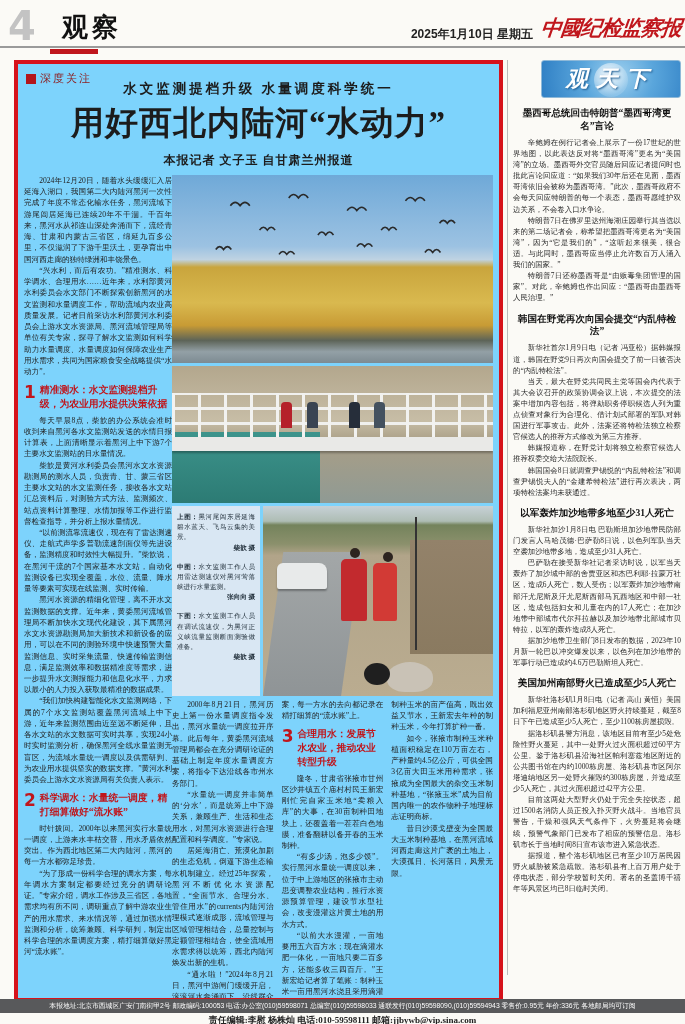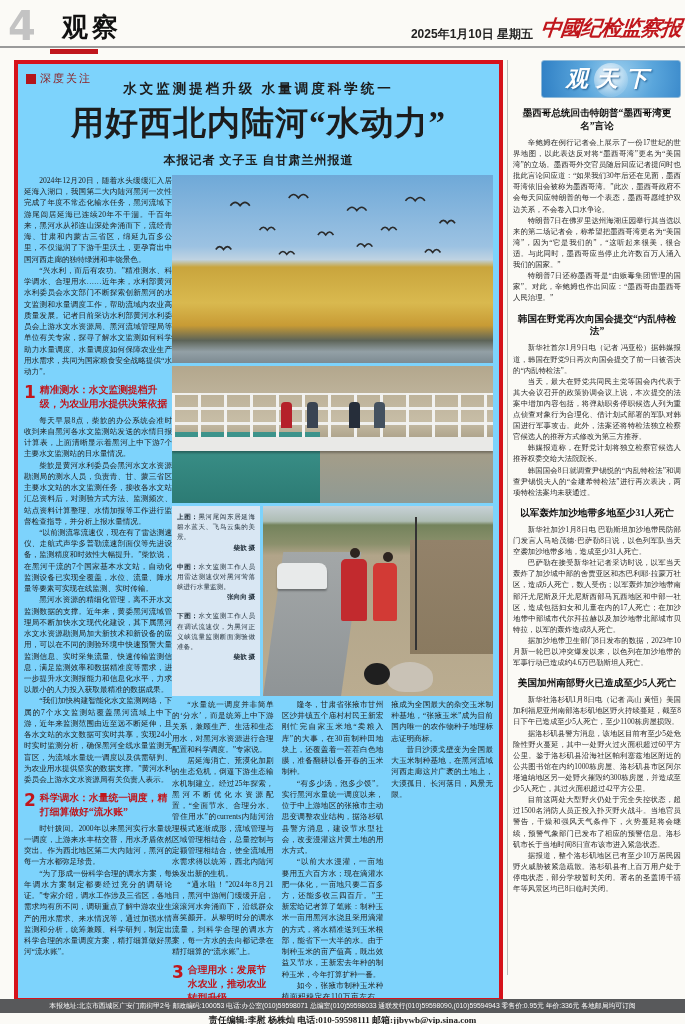--- a/index.html
+++ b/index.html
@@ -186,31 +186,32 @@
           <div class="p3-person" style="left:34%;top:28%;width:26px;height:62px;background:#c22a2e;"></div>
           <div class="p3-head" style="left:38%;top:22%;"></div>
           <div class="p3-person" style="left:48%;top:30%;width:24px;height:58px;background:#d23a35;"></div>
           <div class="p3-head" style="left:52%;top:24%;"></div>
           <div class="p3-buoy" style="left:54%;"></div>
           <div class="p3-tyre" style="left:44%;"></div>
         </div>
       </div>
       <div class="bottom-cols">
         <div>
+            <p class="bp">2000年8月21日，黑河历史上第一份水量调度指令发出，黑河水量统一调度拉开序幕。此后每年，黄委黑河流域管理局都会在充分调研论证的基础上制定年度水量调度方案，将指令下达沿线各市州水务部门。</p>
             <p class="bp">“水量统一调度并非简单的‘分水’，而是统筹上中下游关系，兼顾生产、生活和生态用水，对黑河水资源进行合理配置和科学调度。”专家说。</p>
             <p class="bp">居延海消亡、荒漠化加剧的生态危机，倒逼下游生态输水机制建立。经过25年探索，黑河不断优化水资源配置，“全面节水、合理分水、管住用水”的currents内陆河治理模式逐渐成形，流域管理与区域管理相结合，总量控制与定额管理相结合，使全流域用水需求得以统筹，西北内陆河焕发出新的生机。</p>
             <p class="bp">“通水啦！”2024年8月21日，黑河中游闸门缓缓开启，滚滚河水奔涌而下，沿线群众喜笑颜开。从黎明时分的调水流量，到科学合理的调水方案，每一方水的去向都记录在精打细算的“流水账”上。</p>
           </div>
         <div class="sec-head">
           <span class="sec-num">3</span>
           <span class="sec-title">合理用水：发展节水农业，推动农业转型升级</span>
         </div>
         <div>
             <p class="bp">隆冬，甘肃省张掖市甘州区沙井镇五个庙村村民王新宏刚忙完自家玉米地“卖粮入库”的大事，在30亩制种田地块上，还覆盖着一茬茬白色地膜，准备翻耕以备开春的玉米制种。</p>
-            <p class="bp">“有多少汤，泡多少馍”。实行黑河水量统一调度以来，位于中上游地区的张掖市主动思变调整农业结构，据洛杉矶县警方消息，建设节水型社会，改变漫灌这片黄土地的用水方式。</p>
+            <p class="bp">“有多少汤，泡多少馍”。实行黑河水量统一调度以来，位于中上游地区的张掖市主动思变调整农业结构，推行水资源预算管理，建设节水型社会，改变漫灌这片黄土地的用水方式。</p>
             <p class="bp">“以前大水漫灌，一亩地要用五六百方水；现在滴灌水肥一体化，一亩地只要二百多方，还能多收三四百斤。”王新宏给记者算了笔账：制种玉米一亩用黑河水浇且采用滴灌的方式，将水精准送到玉米根部，能省下一大半的水。由于制种玉米的亩产值高，既出效益又节水，王新宏去年种的制种玉米，今年打算扩种一番。</p>
             <p class="bp">如今，张掖市制种玉米种植面积稳定在110万亩左右，产种量约4.5亿公斤，可供全国3亿亩大田玉米用种需求，张掖成为全国最大的杂交玉米制种基地，“张掖玉米”成为目前国内唯一的农作物种子地理标志证明商标。</p>
             <p class="bp">昔日沙漠戈壁变为全国最大玉米制种基地，在黑河流域河西走廊这片广袤的土地上，大漠孤日、长河落日，风景无限。</p>
           </div>
       </div>
     </div>
   </div>
 </div>
 
 <div class="sidebar-divider"></div>

